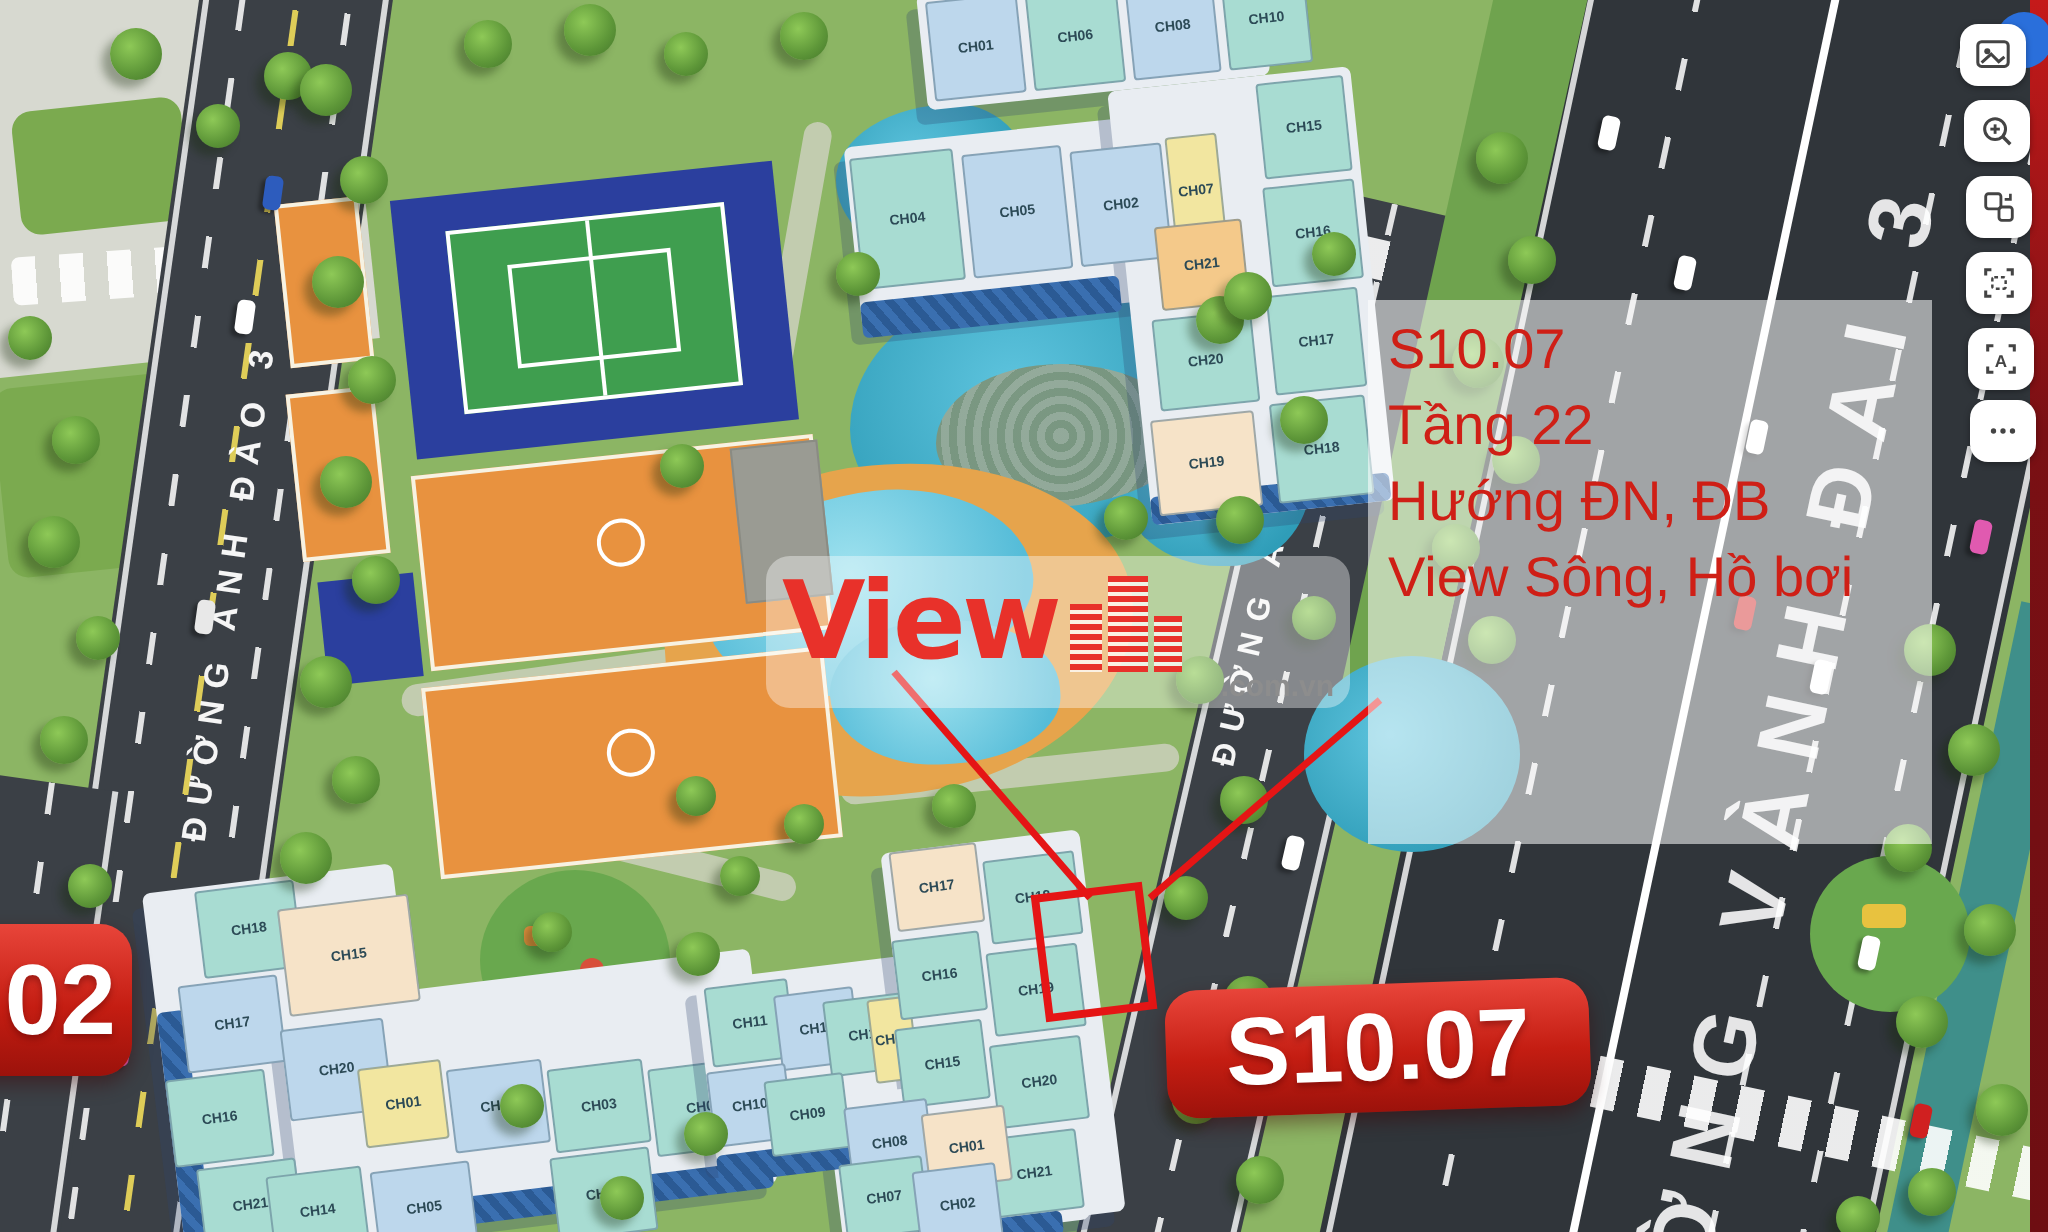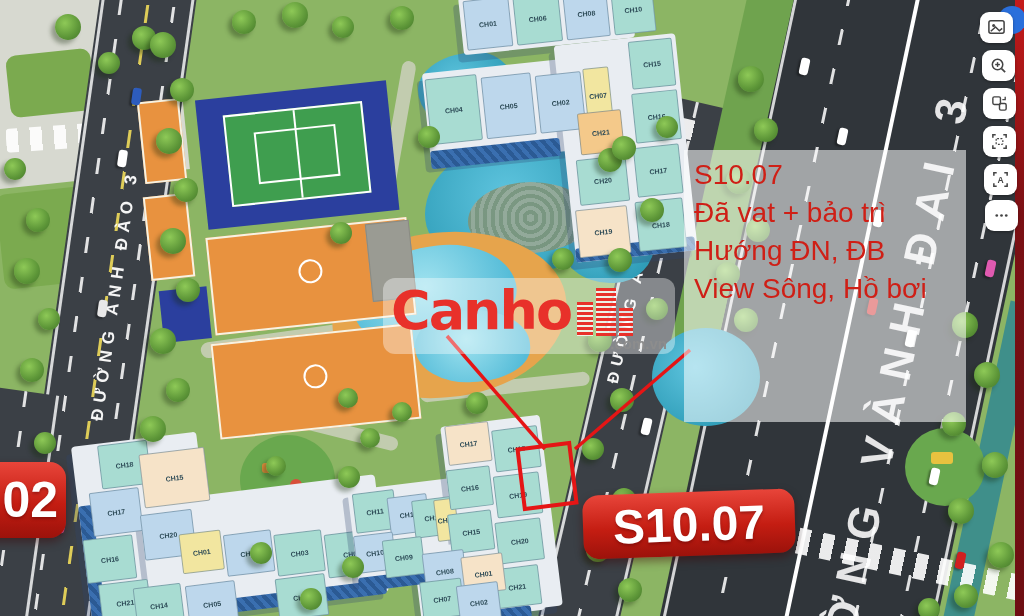--- a/index.html
+++ b/index.html
@@ -309,35 +309,35 @@
       </div>
     </div>
 
   <svg id="pointer-lines" width="1024" height="616">
     <line x1="447" y1="336" x2="545" y2="449" stroke="#e51515" stroke-width="3.5"></line>
     <line x1="690" y1="350" x2="575" y2="449" stroke="#e51515" stroke-width="3.5"></line>
   </svg>
   <div id="hl-rect" style="left:519px;top:444px;width:56px;height:64px;"></div>
 
   <div id="watermark" style="left:383px;top:278px;width:292px;height:76px;">
-    <span class="brand">Canho</span>
+    <span class="brand">View</span>
     <span class="towers">
       <span class="tw" style="width:16px;height:34px;"></span>
       <span class="tw" style="width:20px;height:48px;"></span>
       <span class="tw" style="width:14px;height:28px;"></span>
     </span>
     <span class="domain">.com.vn</span>
   </div>
 
   <div class="banner" style="left:583px;top:492px;width:212px;height:64px;font-size:48px;transform:rotate(-2deg);">S10.07</div>
   <div class="banner" style="left:-38px;top:462px;width:104px;height:76px;font-size:50px;justify-content:flex-end;padding-right:8px;">02</div>
 
   <div id="info-box" style="left:684px;top:150px;width:282px;height:272px;">
     <span class="line">S10.07</span>
-    <span class="line">Đã vat + bảo trì</span>
+    <span class="line">Tầng 22</span>
     <span class="line">Hướng ĐN, ĐB</span>
     <span class="line">View Sông, Hồ bơi</span>
   </div>
 
   <div id="tool-blue-dot" style="left:998px;top:6px;"></div>
   <div class="tool" style="left:980px;top:12px;">
     <svg width="19" height="19" viewBox="0 0 20 20">
       <rect x="2" y="3" width="16" height="13" rx="2" fill="none" stroke="#444" stroke-width="1.6"></rect>
       <circle cx="7" cy="8" r="1.6" fill="#444"></circle>
       <path d="M4 14 L9 9.5 L13 13.5 L16 11" fill="none" stroke="#444" stroke-width="1.6"></path>

